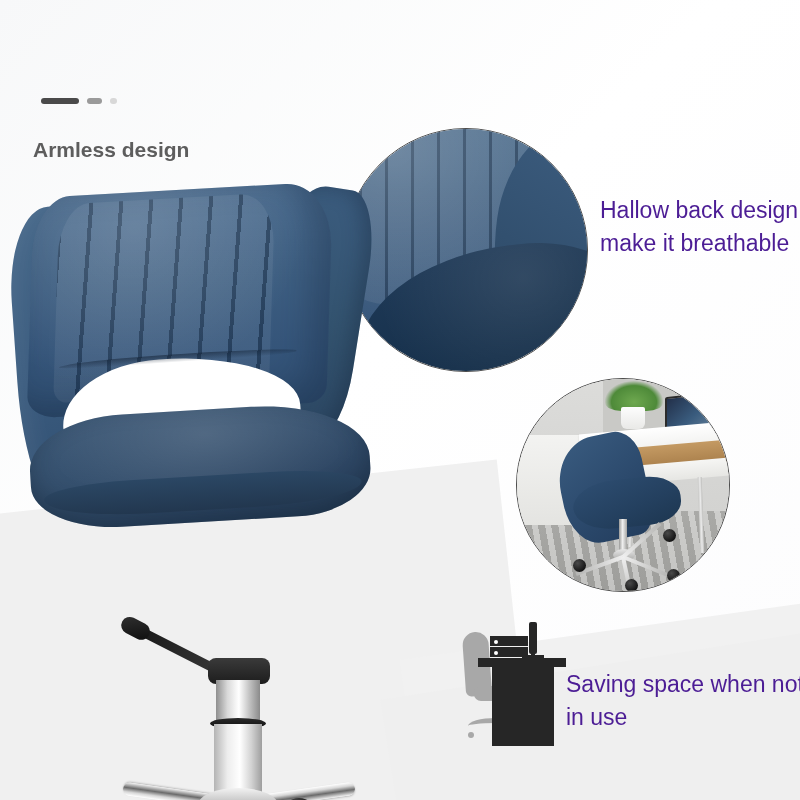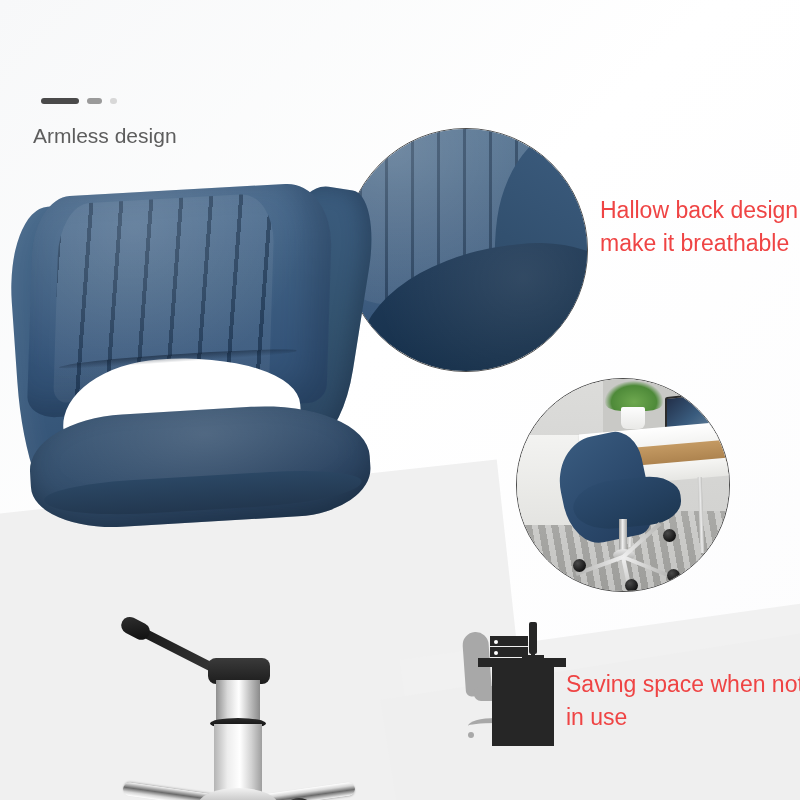--- a/index.html
+++ b/index.html
@@ -56,29 +56,29 @@
   }
   .dash-row {
     position:absolute; left:41px; top:98px;
     display:flex; align-items:center; gap:8px;
   }
   .dash-lg { width:38px; height:6px; border-radius:3px; background:#4a4a4a; }
   .dash-md { width:15px; height:6px; border-radius:3px; background:#9a9a9a; }
   .dash-sm { width:7px;  height:6px; border-radius:3px; background:#d8d8d8; }
 
   .subhead {
-    position:absolute; left:33px; top:124px;
-    font-size:21px; color:#5d5d5d; font-weight:normal;
+    position:absolute; left:33px; top:138px;
+    font-size:21px; color:#5d5d5d; font-weight:bold;
   }
 
   
   .callout-text {
     position:absolute;
     font-size:23px; line-height:1.42;
-    color:#ef4444; font-weight:normal;
+    color:#4c1d95; font-weight:normal;
   }
   #hallow-text { left:600px; top:194px; width:200px; }
   #saving-text { left:566px; top:668px; width:240px; }
 
   
   .circle {
     position:absolute; border-radius:50%;
     overflow:hidden;
     border:1.5px solid #4a4a4a;
   }

